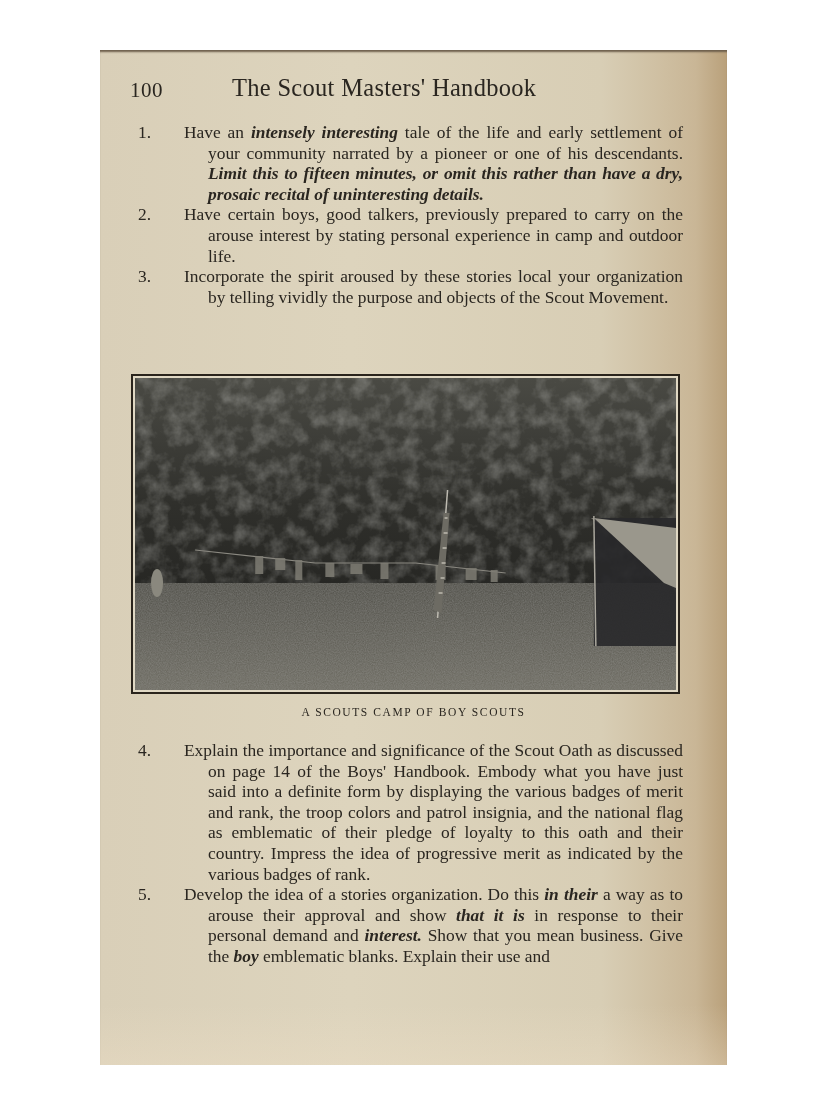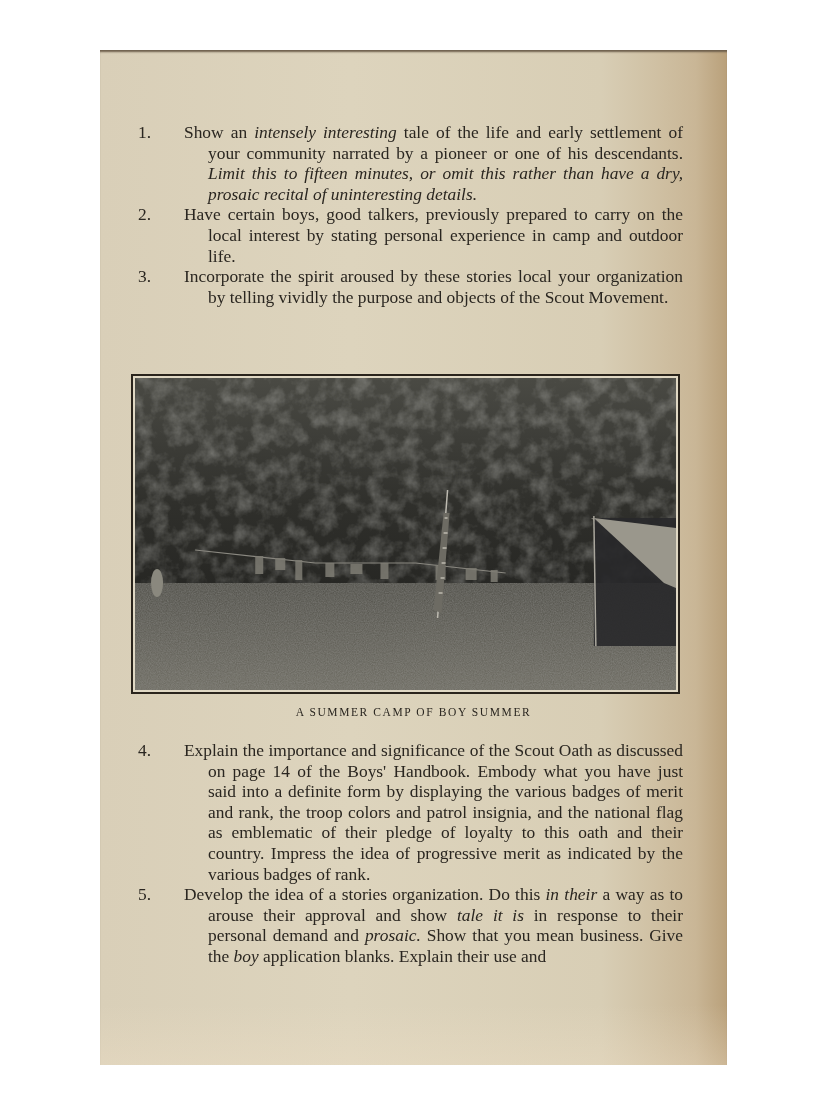--- a/index.html
+++ b/index.html
@@ -18,44 +18,48 @@
   }
   .header { position: absolute; top: 24px; left: 30px; width: 560px; height: 30px; }
   .pnum { position: absolute; left: 0; top: 4px; font-size: 21px; letter-spacing: 0.5px; }
   .htitle { position: absolute; left: 102px; top: 0; font-size: 24.5px; letter-spacing: 0.3px; }
   .list { position: absolute; left: 38px; width: 545px; font-size: 17.4px; line-height: 20.6px; }
   .item { position: relative; padding-left: 46px; text-align: justify; text-align-last: left; }
   .num { position: absolute; left: 0; top: 0; width: 30px; }
   .item .body { display: block; padding-left: 24px; text-indent: -24px; }
   .list1 { top: 72px; }
   .list2 { top: 690px; }
-  em { font-style: italic; }
+  em { font-style: italic; font-weight: bold; }
   .figure {
     position: absolute; left: 31px; top: 324px; width: 549px; height: 320px;
     border: 2px solid #2a241c; background: #e0d8c4; padding: 2px; box-sizing: border-box;
   }
   .photo { width: 100%; height: 100%; display: block; }
   .caption {
     position: absolute; left: 0; width: 627px; top: 656px; text-align: center;
     font-size: 11.5px; letter-spacing: 1.6px;
   }
 </style>
 </head>
 <body>
 
 <div class="page">
+  <div class="header">
+    <span class="pnum">100</span>
+    <span class="htitle">The Scout Masters' Handbook</span>
+  </div>
 
   <div class="list list1">
       <div class="item">
         <span class="num">1.</span>
-        <span class="body"><span>Show an </span><em>intensely interesting</em><span> tale of the life and early settlement of your community narrated by a pioneer or one of his descendants. </span><em>Limit this to fifteen minutes, or omit this rather than have a dry, prosaic recital of uninteresting details.</em></span>
+        <span class="body"><span>Have an </span><em>intensely interesting</em><span> tale of the life and early settlement of your community narrated by a pioneer or one of his descendants. </span><em>Limit this to fifteen minutes, or omit this rather than have a dry, prosaic recital of uninteresting details.</em></span>
       </div>
       <div class="item">
         <span class="num">2.</span>
-        <span class="body"><span>Have certain boys, good talkers, previously prepared to carry on the local interest by stating personal experience in camp and outdoor life.</span></span>
+        <span class="body"><span>Have certain boys, good talkers, previously prepared to carry on the arouse interest by stating personal experience in camp and outdoor life.</span></span>
       </div>
       <div class="item">
         <span class="num">3.</span>
         <span class="body"><span>Incorporate the spirit aroused by these stories local your organization by telling vividly the purpose and objects of the Scout Movement.</span></span>
       </div>
     </div>
 
   <div class="figure">
     <svg class="photo" viewBox="0 0 540 312" preserveAspectRatio="none">
       <defs>
@@ -98,25 +102,25 @@
       <path d="M308,135 L314,135 L306,235 L298,232 Z" fill="#6d6b63"></path>
       <path d="M309,140 L312,140 M308,155 L312,155 M307,170 L311,170 M306,185 L310,185 M305,200 L309,200 M303,215 L307,215" stroke="#a9a69c" stroke-width="2"></path>
       <path d="M455,140 L540,150 L540,215 L520,185 Z" fill="#8c8a80"></path>
       <rect x="458" y="140" width="82" height="128" fill="#28282a" opacity="0.9"></rect>
       <path d="M458,140 L540,150 L540,210 L528,205 Z" fill="#9a978c"></path>
       <line x1="458" y1="138" x2="460" y2="268" stroke="#aaa79d" stroke-width="1.5"></line>
       <ellipse cx="22" cy="205" rx="6" ry="14" fill="#8a887e"></ellipse>
     </svg>
   </div>
 
-  <div class="caption">A SUMMER CAMP OF BOY SUMMER</div>
+  <div class="caption">A SCOUTS CAMP OF BOY SCOUTS</div>
 
   <div class="list list2">
       <div class="item">
         <span class="num">4.</span>
         <span class="body"><span>Explain the importance and significance of the Scout Oath as discussed on page 14 of the Boys' Handbook. Embody what you have just said into a definite form by displaying the various badges of merit and rank, the troop colors and patrol insignia, and the national flag as emblematic of their pledge of loyalty to this oath and their country. Impress the idea of progressive merit as indicated by the various badges of rank.</span></span>
       </div>
       <div class="item">
         <span class="num">5.</span>
-        <span class="body"><span>Develop the idea of a stories organization. Do this </span><em>in their</em><span> a way as to arouse their approval and show </span><em>tale it is</em><span> in response to their personal demand and </span><em>prosaic.</em><span> Show that you mean business. Give the </span><em>boy</em><span> application blanks. Explain their use and</span></span>
+        <span class="body"><span>Develop the idea of a stories organization. Do this </span><em>in their</em><span> a way as to arouse their approval and show </span><em>that it is</em><span> in response to their personal demand and </span><em>interest.</em><span> Show that you mean business. Give the </span><em>boy</em><span> emblematic blanks. Explain their use and</span></span>
       </div>
     </div>
 </div>
 
 </body></html>

